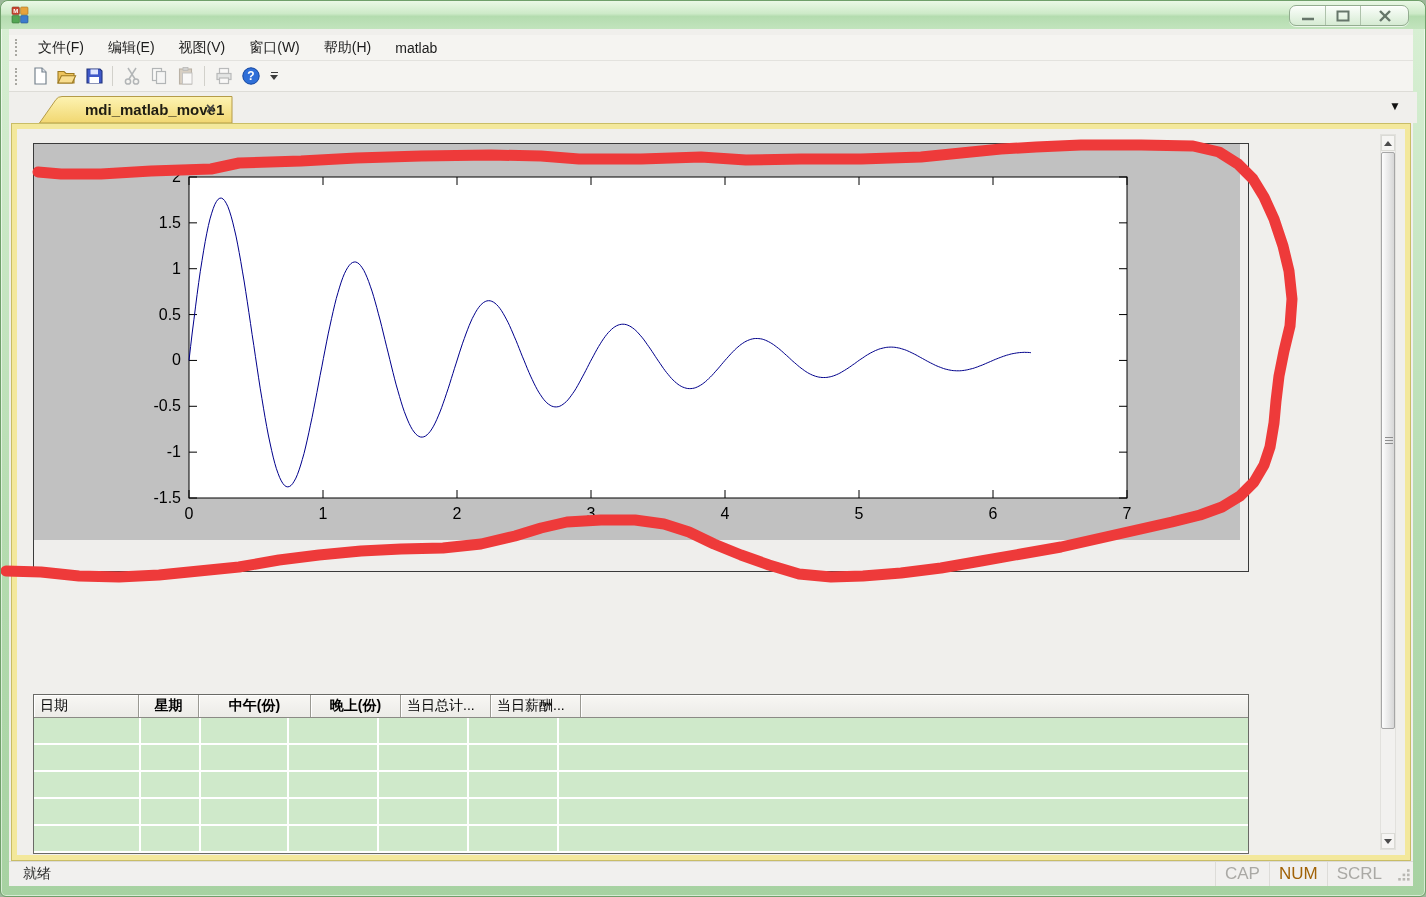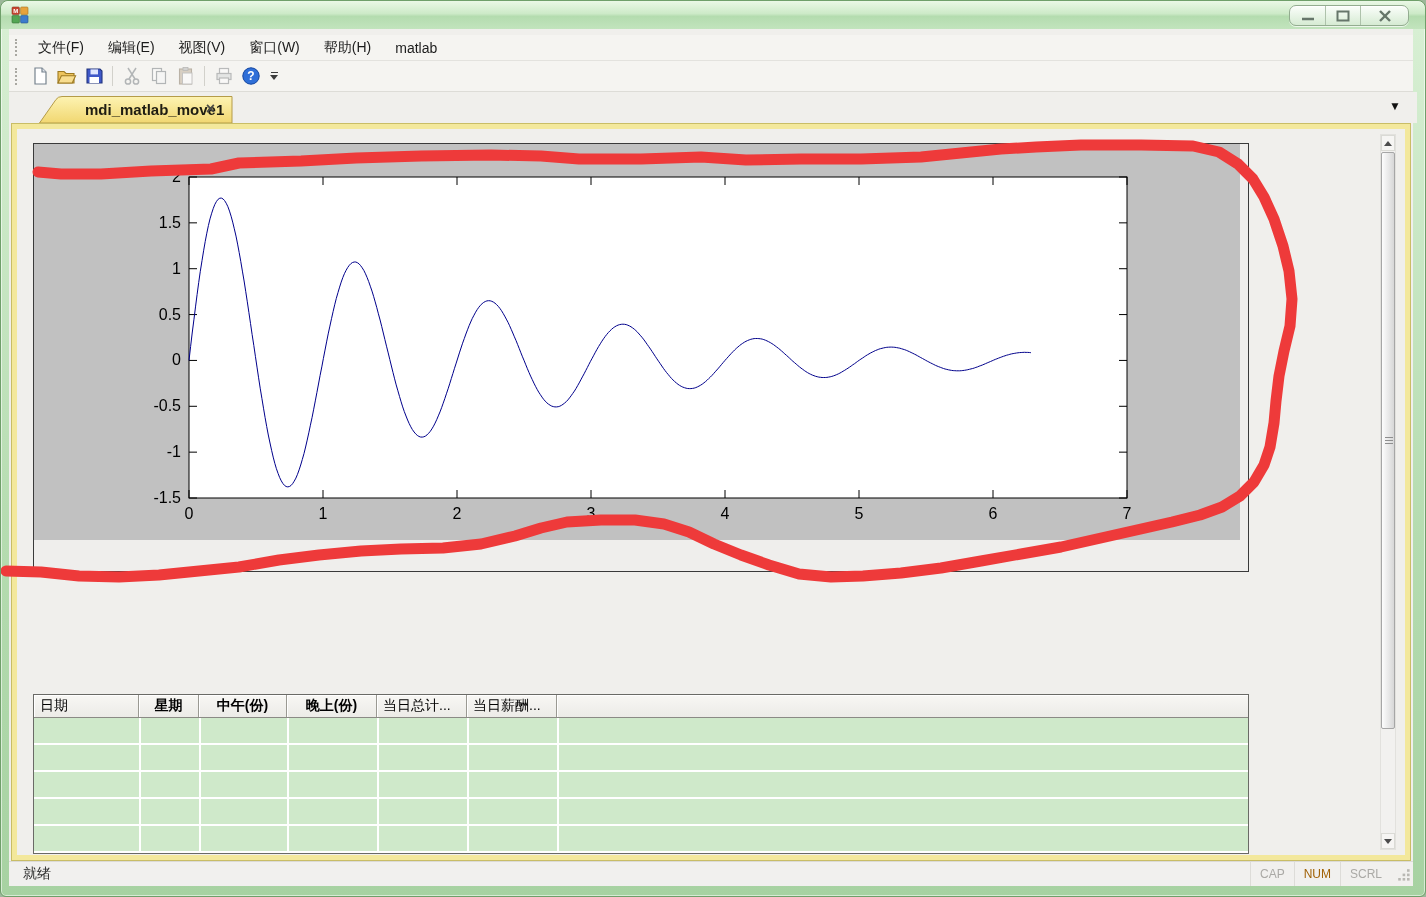--- a/index.html
+++ b/index.html
@@ -82,21 +82,21 @@
   .vs-grip{position:absolute;left:3px;top:50%;margin-top:-4px;width:8px;height:8px;
     background:repeating-linear-gradient(#8e8e8e 0 1px,transparent 1px 3px);}
   .tri-up{width:0;height:0;border-left:4px solid transparent;border-right:4px solid transparent;border-bottom:5px solid #4c4c4c;}
   .tri-down{width:0;height:0;border-left:4px solid transparent;border-right:4px solid transparent;border-top:5px solid #4c4c4c;}
 
   
   .statusbar{position:absolute;left:0;bottom:0;width:100%;height:25px;background:#f1f0ee;
     border-top:1px solid #dcdbd7;display:flex;align-items:center;font-size:14px;color:#2d2d2d;}
   .status-left{margin-left:14px;}
   .status-right{margin-left:auto;display:flex;align-items:center;height:100%;}
-  .keycap{padding:0 9px;font-size:12px;height:100%;display:flex;align-items:center;border-left:1px solid #dddcd8;}
+  .keycap{padding:0 9px;font-size:17px;height:100%;display:flex;align-items:center;border-left:1px solid #dddcd8;}
   .keycap.off{color:#aaa9a5;} .keycap.on{color:#a16207;}
   .sizegrip{width:16px;height:16px;margin:0 2px 0 4px;}
 
   .annotation-layer{position:absolute;left:0;top:0;width:1426px;height:897px;pointer-events:none;z-index:60;}
 </style>
 </head>
 <body>
 
 <div class="window">
 
@@ -278,21 +278,21 @@
                 <text x="147" y="38" text-anchor="end" font-size="16" fill="#000" font-family="Liberation Sans, DejaVu Sans, sans-serif">2</text>
                 <polyline points="155.0,216.4 156.6,202.6 158.2,189.0 159.9,175.8 161.5,162.9 163.1,150.5 164.7,138.6 166.3,127.3 168.0,116.7 169.6,106.8 171.2,97.6 172.8,89.2 174.4,81.6 176.0,74.9 177.7,69.2 179.3,64.3 180.9,60.3 182.5,57.4 184.1,55.3 185.8,54.2 187.4,54.1 189.0,54.9 190.6,56.6 192.2,59.2 193.9,62.7 195.5,67.1 197.1,72.2 198.7,78.1 200.3,84.8 202.0,92.1 203.6,100.1 205.2,108.6 206.8,117.6 208.4,127.1 210.1,137.0 211.7,147.3 213.3,157.8 214.9,168.5 216.5,179.4 218.1,190.4 219.8,201.4 221.4,212.3 223.0,223.1 224.6,233.8 226.2,244.2 227.9,254.4 229.5,264.2 231.1,273.6 232.7,282.5 234.3,291.0 236.0,299.0 237.6,306.3 239.2,313.1 240.8,319.3 242.4,324.7 244.1,329.5 245.7,333.6 247.3,336.9 248.9,339.5 250.5,341.4 252.1,342.5 253.8,342.9 255.4,342.5 257.0,341.5 258.6,339.7 260.2,337.2 261.9,334.1 263.5,330.3 265.1,325.9 266.7,321.0 268.3,315.5 270.0,309.5 271.6,303.0 273.2,296.1 274.8,288.8 276.4,281.2 278.1,273.3 279.7,265.2 281.3,256.9 282.9,248.5 284.5,240.0 286.1,231.4 287.8,222.9 289.4,214.4 291.0,206.1 292.6,197.9 294.2,189.9 295.9,182.1 297.5,174.7 299.1,167.6 300.7,160.8 302.3,154.4 304.0,148.5 305.6,143.1 307.2,138.1 308.8,133.6 310.4,129.7 312.1,126.3 313.7,123.5 315.3,121.3 316.9,119.6 318.5,118.5 320.2,118.0 321.8,118.0 323.4,118.7 325.0,119.8 326.6,121.6 328.2,123.8 329.9,126.5 331.5,129.8 333.1,133.5 334.7,137.6 336.3,142.2 338.0,147.1 339.6,152.3 341.2,157.9 342.8,163.7 344.4,169.8 346.1,176.0 347.7,182.4 349.3,189.0 350.9,195.6 352.5,202.2 354.2,208.9 355.8,215.5 357.4,222.0 359.0,228.5 360.6,234.8 362.2,240.9 363.9,246.8 365.5,252.4 367.1,257.8 368.7,262.9 370.3,267.6 372.0,272.0 373.6,276.0 375.2,279.6 376.8,282.8 378.4,285.6 380.1,288.0 381.7,289.9 383.3,291.4 384.9,292.4 386.5,293.0 388.2,293.1 389.8,292.8 391.4,292.1 393.0,290.9 394.6,289.3 396.3,287.3 397.9,284.9 399.5,282.2 401.1,279.1 402.7,275.7 404.3,271.9 406.0,267.9 407.6,263.7 409.2,259.2 410.8,254.6 412.4,249.8 414.1,244.8 415.7,239.8 417.3,234.6 418.9,229.5 420.5,224.3 422.2,219.1 423.8,214.0 425.4,208.9 427.0,204.0 428.6,199.2 430.3,194.5 431.9,190.0 433.5,185.8 435.1,181.7 436.7,178.0 438.3,174.4 440.0,171.2 441.6,168.2 443.2,165.6 444.8,163.3 446.4,161.3 448.1,159.7 449.7,158.4 451.3,157.5 452.9,156.9 454.5,156.7 456.2,156.8 457.8,157.3 459.4,158.1 461.0,159.2 462.6,160.6 464.3,162.4 465.9,164.4 467.5,166.7 469.1,169.3 470.7,172.1 472.3,175.1 474.0,178.3 475.6,181.7 477.2,185.3 478.8,189.0 480.4,192.8 482.1,196.7 483.7,200.7 485.3,204.7 486.9,208.8 488.5,212.8 490.2,216.8 491.8,220.8 493.4,224.7 495.0,228.5 496.6,232.1 498.3,235.7 499.9,239.1 501.5,242.3 503.1,245.3 504.7,248.1 506.4,250.7 508.0,253.1 509.6,255.3 511.2,257.1 512.8,258.8 514.4,260.1 516.1,261.2 517.7,262.1 519.3,262.6 520.9,262.9 522.5,262.9 524.2,262.7 525.8,262.2 527.4,261.4 529.0,260.3 530.6,259.1 532.3,257.6 533.9,255.9 535.5,253.9 537.1,251.8 538.7,249.5 540.4,247.1 542.0,244.5 543.6,241.7 545.2,238.9 546.8,235.9 548.4,232.9 550.1,229.8 551.7,226.7 553.3,223.6 554.9,220.4 556.5,217.3 558.2,214.2 559.8,211.2 561.4,208.2 563.0,205.3 564.6,202.5 566.3,199.8 567.9,197.2 569.5,194.8 571.1,192.6 572.7,190.5 574.4,188.5 576.0,186.8 577.6,185.3 579.2,183.9 580.8,182.8 582.5,181.8 584.1,181.1 585.7,180.6 587.3,180.3 588.9,180.2 590.5,180.3 592.2,180.6 593.8,181.2 595.4,181.9 597.0,182.8 598.6,183.9 600.3,185.2 601.9,186.6 603.5,188.2 605.1,190.0 606.7,191.8 608.4,193.8 610.0,195.9 611.6,198.1 613.2,200.4 614.8,202.7 616.5,205.1 618.1,207.5 619.7,209.9 621.3,212.4 622.9,214.8 624.5,217.2 626.2,219.6 627.8,222.0 629.4,224.3 631.0,226.5 632.6,228.6 634.3,230.6 635.9,232.6 637.5,234.4 639.1,236.0 640.7,237.6 642.4,239.0 644.0,240.3 645.6,241.4 647.2,242.3 648.8,243.1 650.5,243.7 652.1,244.2 653.7,244.5 655.3,244.6 656.9,244.6 658.6,244.4 660.2,244.1 661.8,243.6 663.4,242.9 665.0,242.1 666.6,241.2 668.3,240.1 669.9,238.9 671.5,237.6 673.1,236.2 674.7,234.6 676.4,233.0 678.0,231.4 679.6,229.6 681.2,227.8 682.8,226.0 684.5,224.1 686.1,222.2 687.7,220.3 689.3,218.4 690.9,216.5 692.6,214.6 694.2,212.8 695.8,211.0 697.4,209.3 699.0,207.6 700.6,206.0 702.3,204.4 703.9,203.0 705.5,201.6 707.1,200.4 708.7,199.3 710.4,198.2 712.0,197.3 713.6,196.5 715.2,195.9 716.8,195.3 718.5,194.9 720.1,194.6 721.7,194.5 723.3,194.5 724.9,194.6 726.6,194.8 728.2,195.1 729.8,195.6 731.4,196.2 733.0,196.9 734.6,197.7 736.3,198.6 737.9,199.6 739.5,200.6 741.1,201.8 742.7,203.0 744.4,204.3 746.0,205.6 747.6,207.0 749.2,208.4 750.8,209.9 752.5,211.4 754.1,212.8 755.7,214.3 757.3,215.8 758.9,217.3 760.6,218.7 762.2,220.1 763.8,221.5 765.4,222.8 767.0,224.1 768.7,225.3 770.3,226.5 771.9,227.6 773.5,228.6 775.1,229.5 776.7,230.3 778.4,231.1 780.0,231.7 781.6,232.3 783.2,232.7 784.8,233.1 786.5,233.3 788.1,233.5 789.7,233.5 791.3,233.5 792.9,233.4 794.6,233.1 796.2,232.8 797.8,232.4 799.4,231.9 801.0,231.3 802.7,230.6 804.3,229.9 805.9,229.1 807.5,228.2 809.1,227.2 810.7,226.3 812.4,225.2 814.0,224.2 815.6,223.1 817.2,222.0 818.8,220.8 820.5,219.7 822.1,218.5 823.7,217.3 825.3,216.2 826.9,215.1 828.6,214.0 830.2,212.9 831.8,211.8 833.4,210.8 835.0,209.9 836.7,208.9 838.3,208.1 839.9,207.3 841.5,206.5 843.1,205.9 844.8,205.2 846.4,204.7 848.0,204.3 849.6,203.9 851.2,203.6 852.8,203.3 854.5,203.2 856.1,203.1 857.7,203.1 859.3,203.2 860.9,203.3 862.6,203.6 864.2,203.9 865.8,204.2 867.4,204.7 869.0,205.2 870.7,205.7 872.3,206.3 873.9,207.0 875.5,207.7 877.1,208.5 878.8,209.3 880.4,210.1 882.0,210.9 883.6,211.8 885.2,212.7 886.8,213.6 888.5,214.5 890.1,215.4 891.7,216.3 893.3,217.2 894.9,218.0 896.6,218.9 898.2,219.7 899.8,220.5 901.4,221.3 903.0,222.0 904.7,222.7 906.3,223.3 907.9,223.9 909.5,224.5 911.1,225.0 912.8,225.4 914.4,225.8 916.0,226.1 917.6,226.4 919.2,226.6 920.8,226.7 922.5,226.8 924.1,226.8 925.7,226.8 927.3,226.7 928.9,226.5 930.6,226.3 932.2,226.0 933.8,225.7 935.4,225.3 937.0,224.9 938.7,224.5 940.3,224.0 941.9,223.4 943.5,222.9 945.1,222.2 946.8,221.6 948.4,221.0 950.0,220.3 951.6,219.6 953.2,218.9 954.9,218.2 956.5,217.5 958.1,216.8 959.7,216.1 961.3,215.4 962.9,214.8 964.6,214.1 966.2,213.5 967.8,212.9 969.4,212.3 971.0,211.8 972.7,211.2 974.3,210.8 975.9,210.3 977.5,209.9 979.1,209.6 980.8,209.3 982.4,209.0 984.0,208.8 985.6,208.6 987.2,208.5 988.9,208.4 990.5,208.3 992.1,208.4 993.7,208.4 995.3,208.5 996.9,208.7" fill="none" stroke="#00008b" stroke-width="1"></polyline>
               </svg>
           </div>
         </div>
 
         <div class="grid">
           <div class="grid-header" id="grid-header">
               <div class="hcell" style="width: 105px;">日期</div>
               <div class="hcell center" style="width: 60px;">星期</div>
-              <div class="hcell center" style="width: 88px;">中午(份)</div>
+              <div class="hcell center" style="width: 112px;">中午(份)</div>
               <div class="hcell center" style="width: 90px;">晚上(份)</div>
               <div class="hcell" style="width: 90px;">当日总计...</div>
               <div class="hcell" style="width: 90px;">当日薪酬...</div>
               <div class="hcell filler"></div>
             </div>
           <div class="grid-rows" id="grid-rows">
               <div class="grow"></div>
               <div class="grow"></div>
               <div class="grow"></div>
               <div class="grow"></div>

